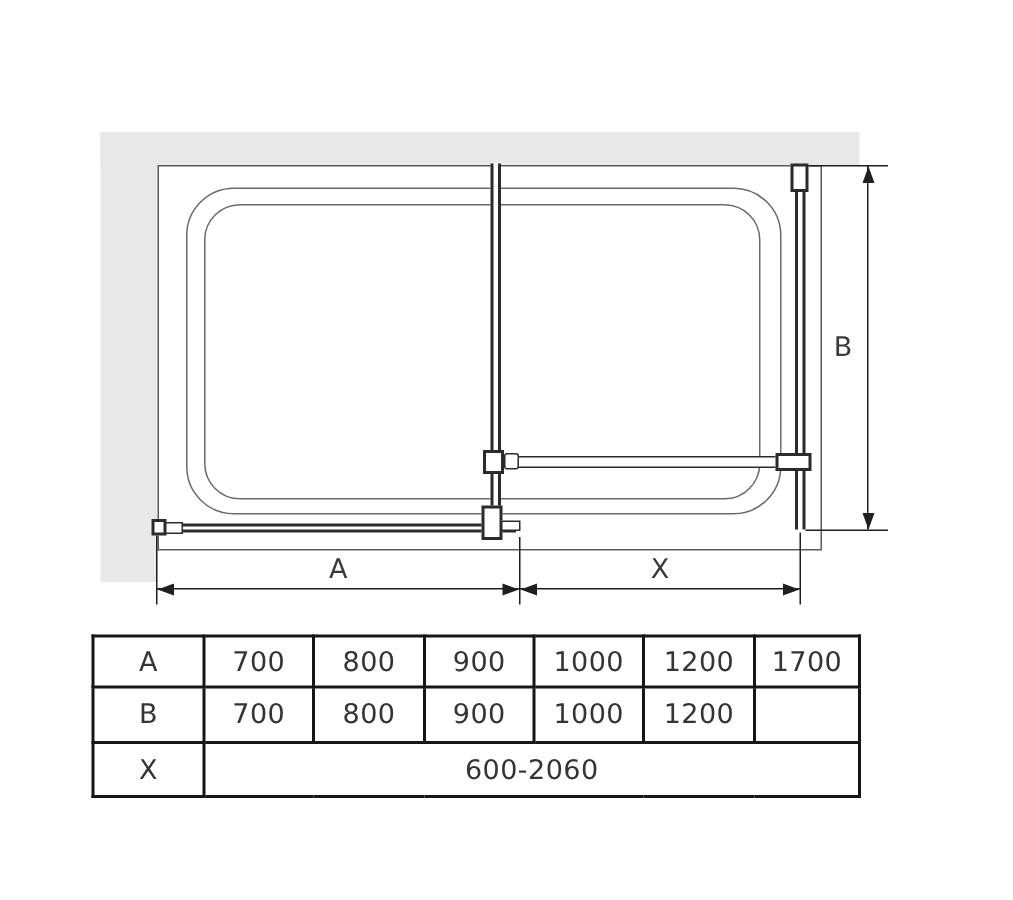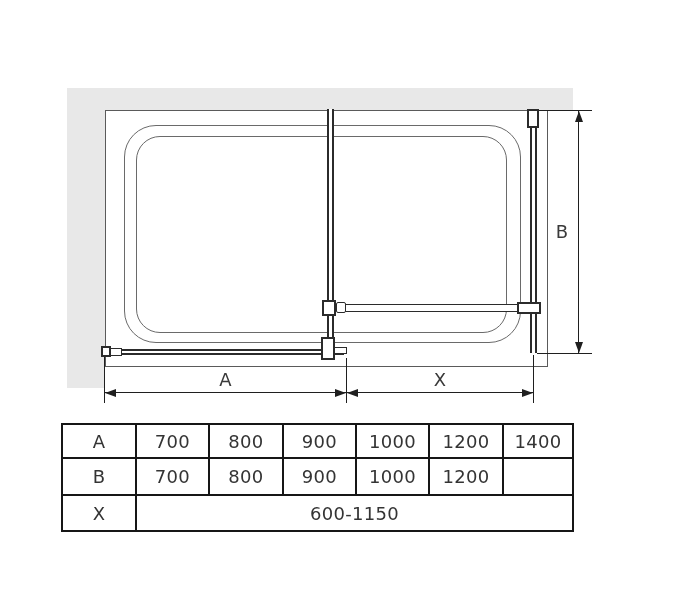--- a/index.html
+++ b/index.html
@@ -131,31 +131,31 @@
         <col style="width:70px">
     </colgroup>
     <tbody>
       <tr class="row-a">
         <td>A</td>
         <td>700</td>
         <td>800</td>
         <td>900</td>
         <td>1000</td>
         <td>1200</td>
-        <td>1400</td>
+        <td>1700</td>
       </tr>
       <tr class="row-b">
         <td>B</td>
         <td>700</td>
         <td>800</td>
         <td>900</td>
         <td>1000</td>
         <td>1200</td>
         <td></td>
       </tr>
       <tr class="row-x">
         <td>X</td>
-        <td colspan="6">600-1150</td>
+        <td colspan="6">600-2060</td>
       </tr>
     </tbody>
   </table>
 
 </div>
 
 </body></html>

